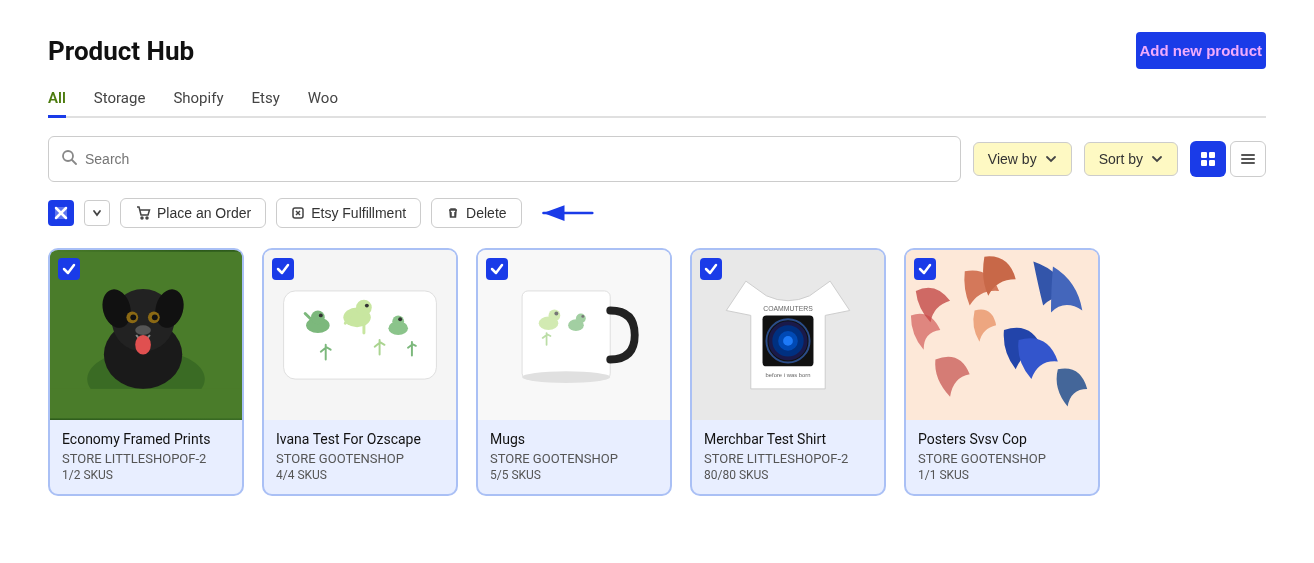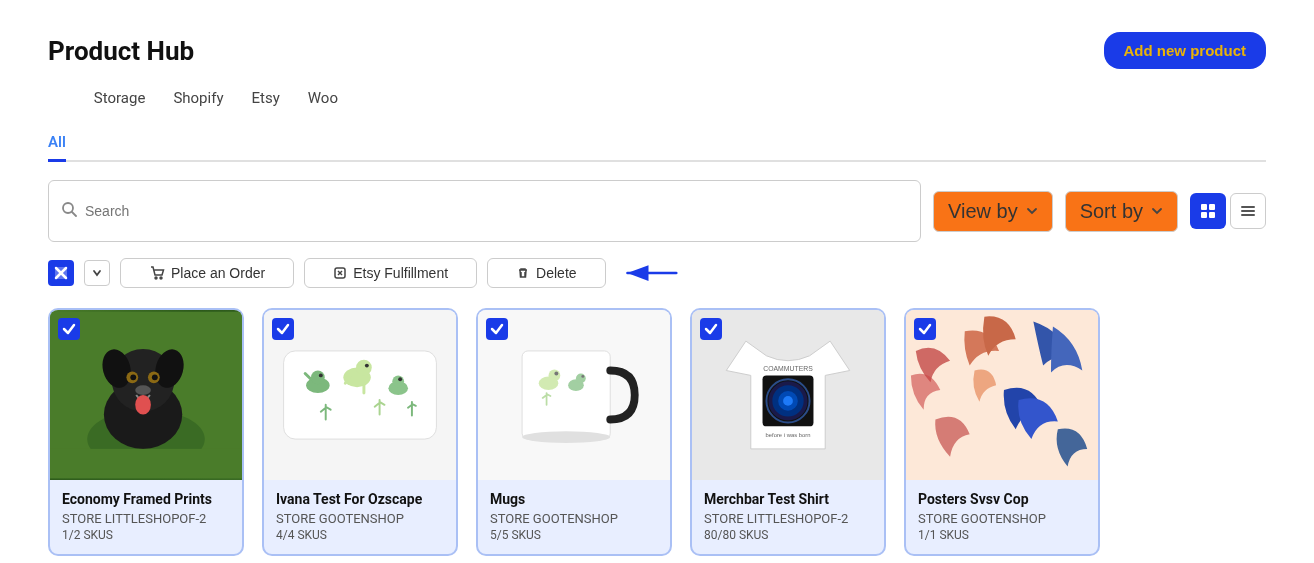--- a/index.html
+++ b/index.html
@@ -18,24 +18,24 @@
       align-items: center;
       margin-bottom: 20px;
     }
     .page-title {
       font-size: 26px;
       font-weight: 700;
       color: #111;
     }
     .add-btn {
       background: #1a3be8;
-      color: #eab308;
+      color: #f0abfc;
       border: none;
-      border-radius: 16px;
-      padding: 10px 20px;
+      border-radius: 4px;
+      padding: 10px 4px;
       font-size: 15px;
       font-weight: 600;
       cursor: pointer;
     }
 
     
     .tabs {
       display: flex;
       gap: 28px;
       border-bottom: 2px solid #e0e0e0;
@@ -43,63 +43,62 @@
     }
     .tab {
       padding-bottom: 8px;
       font-size: 15px;
       color: #444;
       cursor: pointer;
       border-bottom: 3px solid transparent;
       margin-bottom: -2px;
     }
     .tab.active {
-      color: #3b82f6;
+      color: #4d7c0f;
       border-bottom: 3px solid #1a3be8;
       font-weight: 600;
-      margin-top: 44px;
     }
 
     
     .controls-row {
       display: flex;
       align-items: center;
       gap: 12px;
       margin-bottom: 16px;
     }
     .search-box {
       flex: 1;
       display: flex;
       align-items: center;
       border: 1.5px solid #ccc;
       border-radius: 6px;
-      padding: 20px 12px;
+      padding: 12px 12px;
       gap: 8px;
     }
     .search-icon-svg {
       color: #888;
       font-size: 16px;
     }
     .search-input {
       border: none;
       outline: none;
       font-size: 14px;
       flex: 1;
       color: #333;
     }
     .dropdown-btn {
       display: flex;
       align-items: center;
       gap: 8px;
       border: 1.5px solid #ccc;
       border-radius: 6px;
       padding: 8px 14px;
-      font-size: 20px;
+      font-size: 14px;
       color: #333;
-      background: #f97316;
+      background: #fef9c3;
       cursor: pointer;
     }
     .view-toggle {
       display: flex;
       gap: 4px;
     }
     .view-toggle-btn {
       border: none;
       border-radius: 6px;
       width: 36px;
@@ -152,21 +151,21 @@
       background: #fff;
       color: #333;
       font-size: 12px;
     }
     .action-btn {
       display: flex;
       align-items: center;
       gap: 6px;
       border: 1.5px solid #ccc;
       border-radius: 6px;
-      padding: 6px 28px;
+      padding: 6px 14px;
       font-size: 14px;
       color: #333;
       background: #fff;
       cursor: pointer;
     }
     .arrow-indicator {
       display: flex;
       align-items: center;
       margin-left: 4px;
     }
@@ -219,21 +218,21 @@
       stroke: #fff;
       stroke-width: 2.5;
       stroke-linecap: round;
       stroke-linejoin: round;
     }
     .product-info {
       padding: 10px 12px 12px;
     }
     .product-name {
       font-size: 14px;
-      font-weight: 700;
+      font-weight: 400;
       color: #111;
       margin-bottom: 3px;
       line-height: 1.3;
     }
     .product-store {
       font-size: 13px;
       color: #555;
       margin-bottom: 2px;
       text-transform: uppercase;
     }

